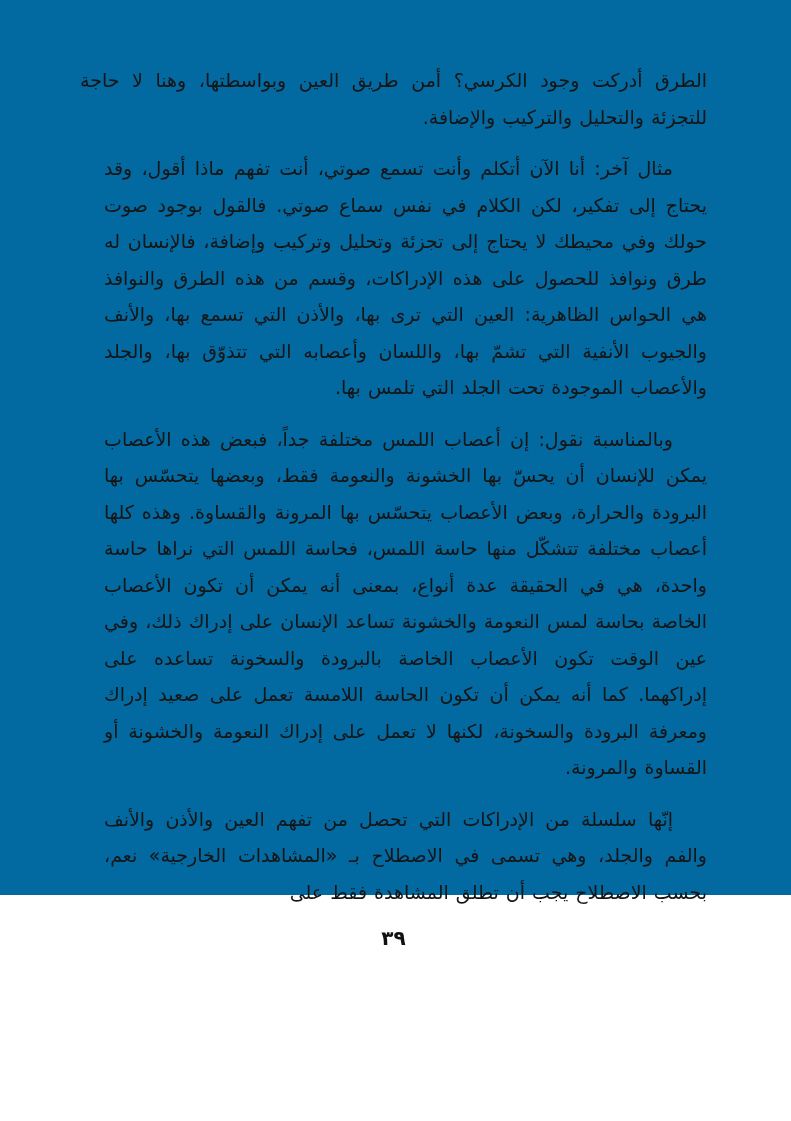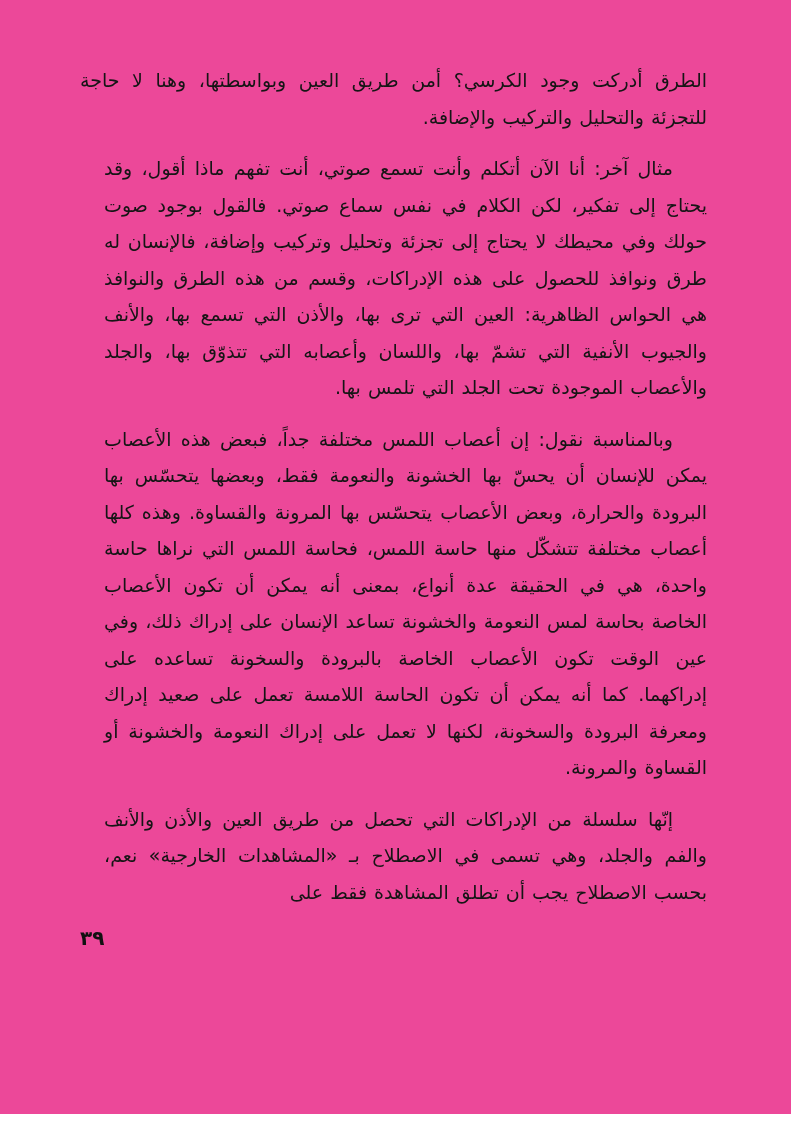--- a/index.html
+++ b/index.html
@@ -10,48 +10,48 @@
   body {
     width: 791px;
     height: 1121px;
     font-family: "DejaVu Sans", sans-serif;
     color: #151515;
     overflow: hidden;
   }
   .page {
     box-sizing: border-box;
     width: 791px;
-    height: 1114px;
+    height: 895px;
     padding: 62px 84px 0 80px;
     direction: rtl;
-    background: #ec4899;
+    background: #0369a1;
   }
   .para {
     font-size: 19px;
     line-height: 36.5px;
     text-align: justify;
     text-justify: inter-word;
     margin: 0 0 15px 0;
     word-spacing: 1px;
     letter-spacing: 0;
   }
   .para.indent {
     text-indent: 34px;
     margin-left: 24px;
   }
   .page-number {
-    text-align: left;
+    text-align: center;
     font-size: 20px;
     font-weight: bold;
     margin-top: 16px;
     color: #111111;
   }
 </style>
 </head>
 <body>
 
 <div class="page">
   <p class="para">الطرق أدركت وجود الكرسي؟ أمن طريق العين وبواسطتها، وهنا لا حاجة للتجزئة والتحليل والتركيب والإضافة.</p>
   <p class="para indent">مثال آخر: أنا الآن أتكلم وأنت تسمع صوتي، أنت تفهم ماذا أقول، وقد يحتاج إلى تفكير، لكن الكلام في نفس سماع صوتي. فالقول بوجود صوت حولك وفي محيطك لا يحتاج إلى تجزئة وتحليل وتركيب وإضافة، فالإنسان له طرق ونوافذ للحصول على هذه الإدراكات، وقسم من هذه الطرق والنوافذ هي الحواس الظاهرية: العين التي ترى بها، والأذن التي تسمع بها، والأنف والجيوب الأنفية التي تشمّ بها، واللسان وأعصابه التي تتذوّق بها، والجلد والأعصاب الموجودة تحت الجلد التي تلمس بها.</p>
   <p class="para indent">وبالمناسبة نقول: إن أعصاب اللمس مختلفة جداً، فبعض هذه الأعصاب يمكن للإنسان أن يحسّ بها الخشونة والنعومة فقط، وبعضها يتحسّس بها البرودة والحرارة، وبعض الأعصاب يتحسّس بها المرونة والقساوة. وهذه كلها أعصاب مختلفة تتشكّل منها حاسة اللمس، فحاسة اللمس التي نراها حاسة واحدة، هي في الحقيقة عدة أنواع، بمعنى أنه يمكن أن تكون الأعصاب الخاصة بحاسة لمس النعومة والخشونة تساعد الإنسان على إدراك ذلك، وفي عين الوقت تكون الأعصاب الخاصة بالبرودة والسخونة تساعده على إدراكهما. كما أنه يمكن أن تكون الحاسة اللامسة تعمل على صعيد إدراك ومعرفة البرودة والسخونة، لكنها لا تعمل على إدراك النعومة والخشونة أو القساوة والمرونة.</p>
-  <p class="para indent">إنّها سلسلة من الإدراكات التي تحصل من طريق العين والأذن والأنف والفم والجلد، وهي تسمى في الاصطلاح بـ «المشاهدات الخارجية» نعم، بحسب الاصطلاح يجب أن تطلق المشاهدة فقط على</p>
+  <p class="para indent">إنّها سلسلة من الإدراكات التي تحصل من تفهم العين والأذن والأنف والفم والجلد، وهي تسمى في الاصطلاح بـ «المشاهدات الخارجية» نعم، بحسب الاصطلاح يجب أن تطلق المشاهدة فقط على</p>
   <div class="page-number">٣٩</div>
 </div>
 
 </body></html>

